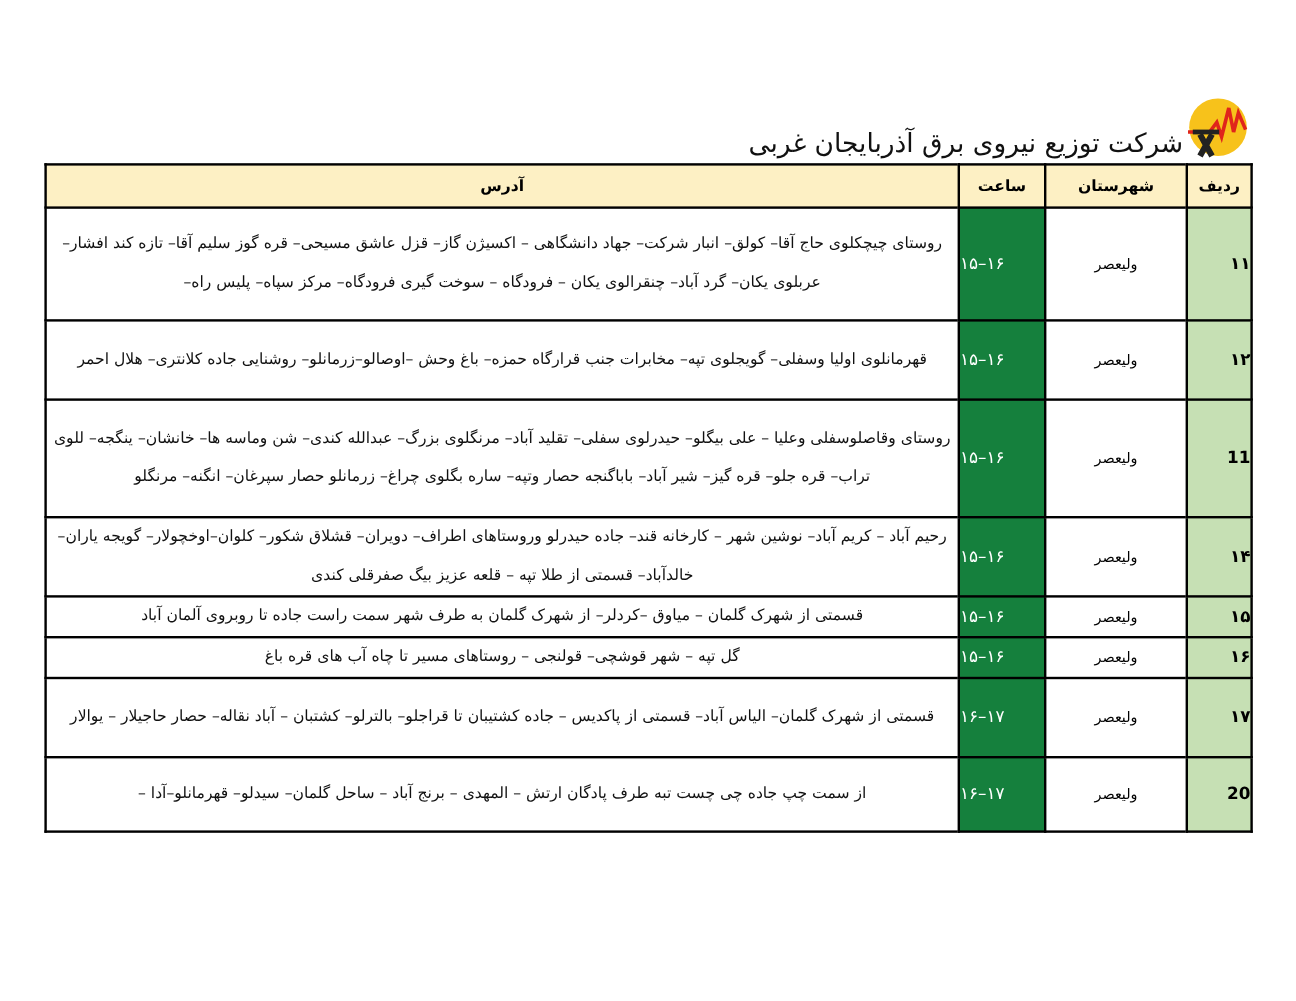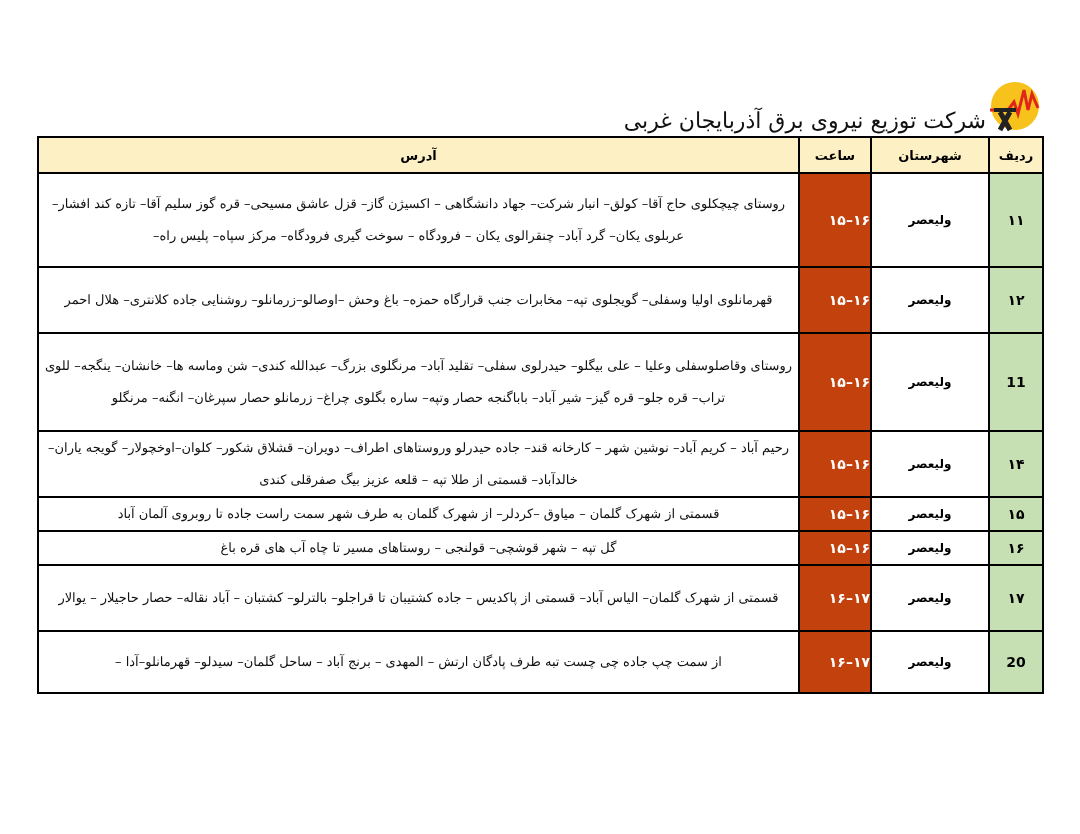--- a/index.html
+++ b/index.html
@@ -3,23 +3,23 @@
   <meta charset="utf-8">
   <style>
     html, body { margin: 0; padding: 0; background: #ffffff; }
     body { width: 1080px; height: 834px; position: relative; overflow: hidden; font-family: "DejaVu Serif", serif; }
     .header { position: absolute; top: 78px; right: 40px; height: 56px; display: flex; flex-direction: row-reverse; align-items: center; }
     .logo { width: 52px; height: 52px; position: relative; margin-left: 2px; }
     .title { font-family: "DejaVu Serif", serif; font-size: 22px; color: #111; direction: rtl; margin-top: 28px; }
     table.grid { position: absolute; left: 37px; top: 136px; width: 1007px; border-collapse: collapse; direction: rtl; table-layout: fixed; }
     table.grid td, table.grid th { border: 2px solid #000; padding: 0; }
     th { background: #fdf0c4; font-family: "DejaVu Sans", sans-serif; font-weight: bold; font-size: 13px; height: 34px; text-align: center; color: #000; margin-left: 12px; }
-    td.radif { background: #c6e0b4; text-align: center; font-family: "DejaVu Sans", sans-serif; font-weight: bold; font-size: 14px; }
-    td.city { background: #fff; text-align: center; font-family: "DejaVu Sans", sans-serif; font-weight: bold; font-size: 12px; }
-    td.time { background: #c2410c; color: #fff; text-align: right; font-family: "DejaVu Sans", sans-serif; font-weight: bold; font-size: 14px; direction: ltr; }
+    td.radif { background: #c6e0b4; font-family: "DejaVu Sans", sans-serif; font-weight: bold; font-size: 14px; }
+    td.city { background: #fff; text-align: center; font-family: "DejaVu Sans", sans-serif; font-weight: normal; font-size: 12px; }
+    td.time { background: #15803d; color: #fff; text-align: left; font-family: "DejaVu Sans", sans-serif; font-weight: normal; font-size: 14px; direction: ltr; }
     td.addr { background: #fff; text-align: center; font-family: "DejaVu Serif", serif; font-size: 13px; line-height: 32px; padding: 2px 6px; color: #111; border-radius: 25px; }
   </style>
 </head>
 <body>
 
 <div class="header">
   <div class="logo">
     <svg width="52" height="52" viewBox="0 0 52 52">
       <circle cx="27" cy="26" r="24" fill="#f7c21b"></circle>
       <polyline points="2,30 20,30 26,22 30,34 36,10 40,30 44,14 50,28" fill="none" stroke="#e0251b" stroke-width="3"></polyline>

